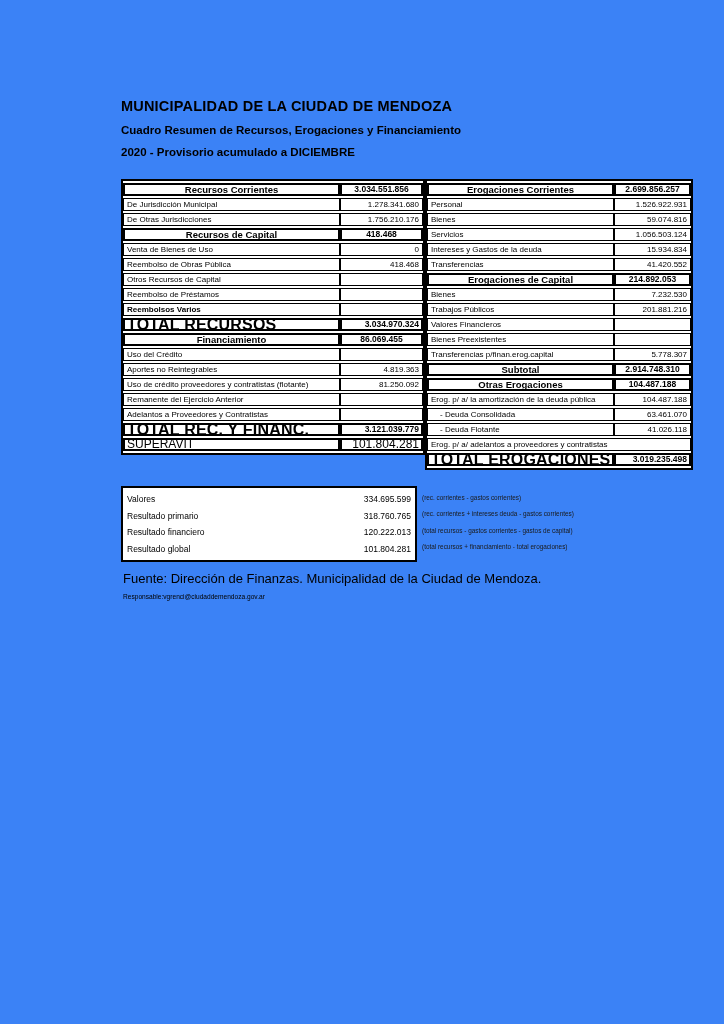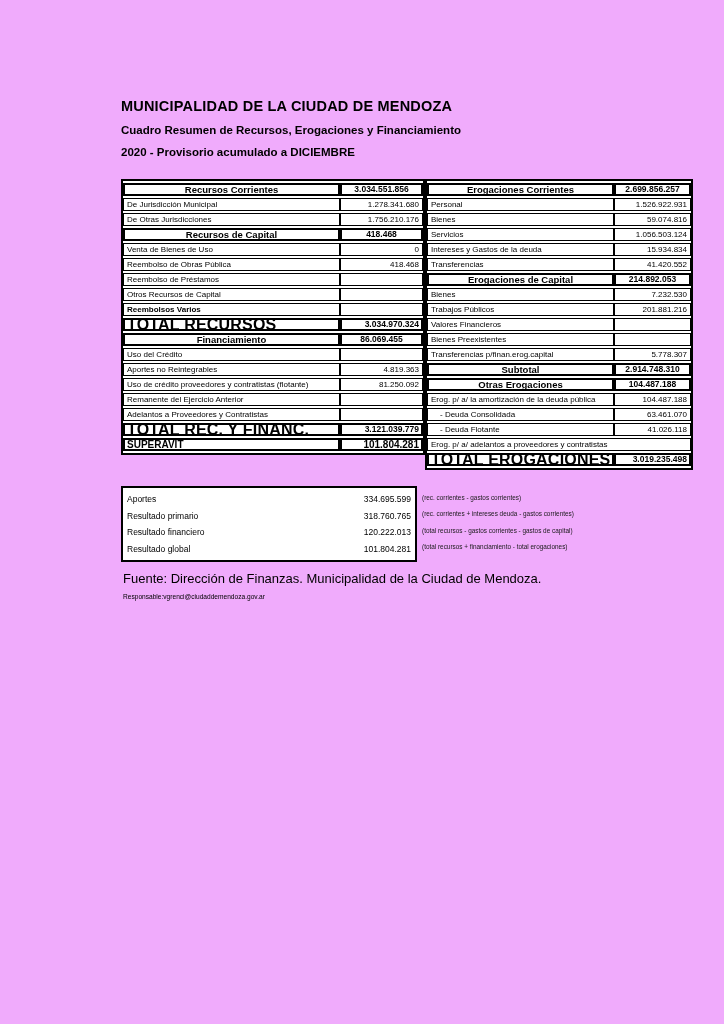--- a/index.html
+++ b/index.html
@@ -1,36 +1,36 @@
 <!DOCTYPE html>
 <html><head>
 <meta charset="utf-8">
 <style>
   html,body{margin:0;padding:0;background:#ffffff;}
   body{width:724px;height:1024px;font-family:"Liberation Sans",sans-serif;color:#000;}
-  .page{position:relative;width:724px;height:1024px;background:#f0abfc;overflow:hidden;}
+  .page{position:relative;width:724px;height:1024px;background:#3b82f6;overflow:hidden;}
 
   .title{position:absolute;left:121px;top:98px;font-size:14.5px;font-weight:bold;letter-spacing:0.2px;}
   .subtitle{position:absolute;left:121px;top:124px;font-size:11.5px;font-weight:bold;}
   .period{position:absolute;left:121px;top:146px;font-size:11.5px;font-weight:bold;}
 
   .tables{position:absolute;left:121px;top:179px;display:flex;align-items:flex-start;}
   table{border-collapse:separate;border-spacing:0 2px;border:2px solid #000;background:#fff;table-layout:fixed;}
   .t-left{width:296px;}
   .t-right{width:260px;}
   td{border:1px solid #000;padding:0 3px;height:11px;line-height:11px;font-size:8px;vertical-align:middle;white-space:nowrap;}
   td.val{text-align:right;}
   .t-left td.lbl{width:209px;} .t-left td.val{width:75px;}
   .t-right td.lbl{width:179px;} .t-right td.val{width:69px;}
 
   tr.hdr td{font-weight:bold;font-size:9.5px;box-shadow:inset 0 0 0 1px #000;text-align:center;}
   tr.hdr td.val{font-size:8.5px;}
   tr.big td{font-weight:bold;font-size:16px;box-shadow:inset 0 0 0 1px #000;letter-spacing:0.2px;}
   tr.big td.val{font-size:8.5px;letter-spacing:0;}
-  tr.hdrsm td{font-weight:bold;font-size:10px;box-shadow:inset 0 0 0 1px #000;margin-left:48px;}
+  tr.hdrsm td{font-weight:normal;font-size:12px;box-shadow:inset 0 0 0 1px #000;margin-left:48px;}
   tr.bold td{font-weight:bold;}
   tr.indent td.lbl{padding-left:12px;}
   td.span2{width:auto;}
 
   .summary{position:absolute;left:121px;top:486px;display:flex;align-items:flex-start;}
   .summary-box{width:296px;border:2px solid #000;box-sizing:border-box;padding:3px 0;background:#fff;}
   .summary-row{display:flex;justify-content:space-between;align-items:center;height:16.5px;padding:0 4px;}
   .summary-row .lbl{font-size:8.5px;}
   .summary-row .val{font-size:8.5px;text-align:right;}
   .summary-notes{margin-left:5px;padding-top:3px;}
@@ -71,25 +71,25 @@
           </tr>
         <tr>
             <td class="lbl">Venta de Bienes de Uso</td>
             <td class="val">0</td>
           </tr>
         <tr>
             <td class="lbl">Reembolso de Obras Pública</td>
             <td class="val">418.468</td>
           </tr>
         <tr>
+            <td class="lbl">Otros Recursos de Capital</td>
+            <td class="val"></td>
+          </tr>
+        <tr>
             <td class="lbl">Reembolso de Préstamos</td>
-            <td class="val"></td>
-          </tr>
-        <tr>
-            <td class="lbl">Otros Recursos de Capital</td>
             <td class="val"></td>
           </tr>
         <tr class="bold">
             <td class="lbl">Reembolsos Varios</td>
             <td class="val"></td>
           </tr>
         <tr class="big">
             <td class="lbl">TOTAL RECURSOS</td>
             <td class="val">3.034.970.324</td>
           </tr>
@@ -206,21 +206,21 @@
             <td class="val">3.019.235.498</td>
           </tr>
       </tbody>
     </table>
 
   </div>
 
   <div class="summary">
     <div class="summary-box">
       <div class="summary-row">
-          <span class="lbl">Aportes</span>
+          <span class="lbl">Valores</span>
           <span class="val">334.695.599</span>
         </div>
       <div class="summary-row">
           <span class="lbl">Resultado primario</span>
           <span class="val">318.760.765</span>
         </div>
       <div class="summary-row">
           <span class="lbl">Resultado financiero</span>
           <span class="val">120.222.013</span>
         </div>

